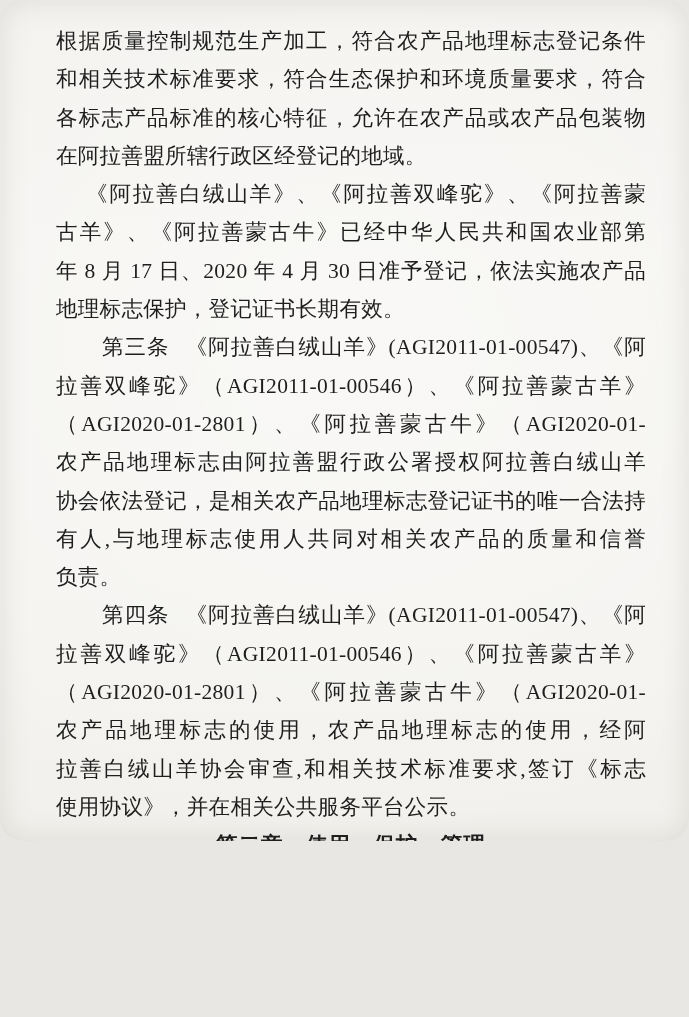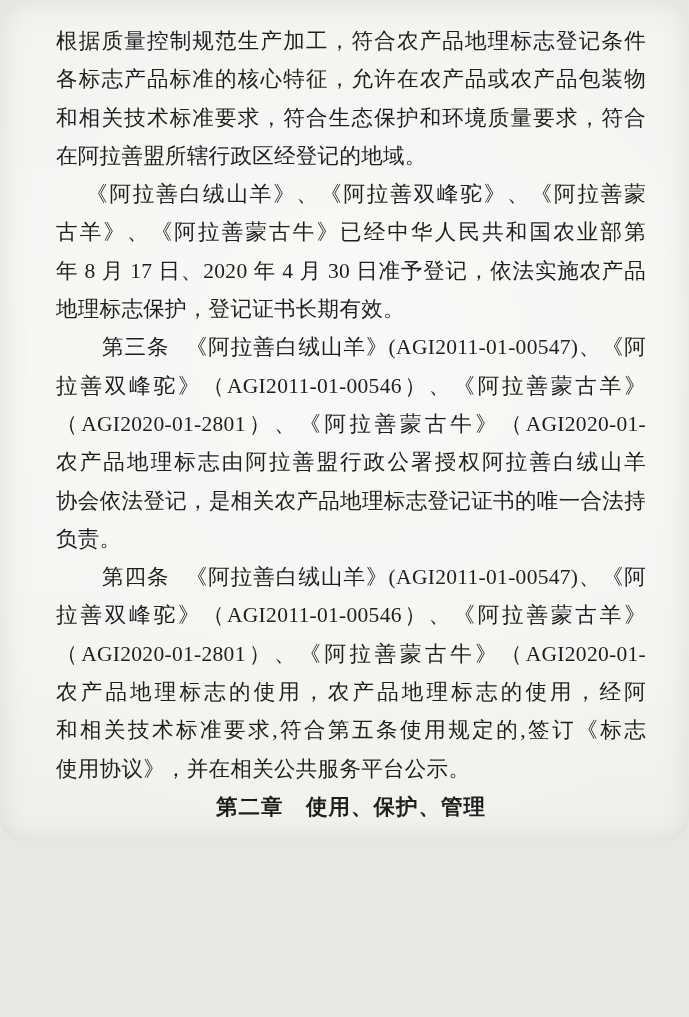--- a/index.html
+++ b/index.html
@@ -63,41 +63,42 @@
     font-family: "Liberation Serif", "DejaVu Serif", serif;
   }
 </style>
 </head>
 <body>
 
 <div class="page">
   <div class="content">
 
     <div class="line">根据质量控制规范生产加工，符合农产品地理标志登记条件</div>
+    <div class="line">和相关技术标准要求，符合生态保护和环境质量要求，符合</div>
     <div class="line">各标志产品标准的核心特征，允许在农产品或农产品包装物</div>
-    <div class="line">和相关技术标准要求，符合生态保护和环境质量要求，符合</div>
     <div class="line end">在阿拉善盟所辖行政区经登记的地域。</div>
 
     <div class="line ind1">《阿拉善白绒山羊》、《阿拉善双峰驼》、《阿拉善蒙</div>
     <div class="line">古羊》、《阿拉善蒙古牛》已经中华人民共和国农业部第 1635</div>
     <div class="line">年 8 月 17 日、2020 年 4 月 30 日准予登记，依法实施农产品</div>
     <div class="line end">地理标志保护，登记证书长期有效。</div>
 
     <div class="line ind2"><span class="lbl">第三条</span><span>《阿拉善白绒山羊》(AGI2011-01-00547)、《阿</span></div>
     <div class="line">拉善双峰驼》（AGI2011-01-00546）、《阿拉善蒙古羊》</div>
     <div class="line">（AGI2020-01-2801）、《阿拉善蒙古牛》（AGI2020-01-2802）</div>
     <div class="line">农产品地理标志由阿拉善盟行政公署授权阿拉善白绒山羊</div>
     <div class="line">协会依法登记，是相关农产品地理标志登记证书的唯一合法持</div>
+    <div class="line">有人,与地理标志使用人共同对相关农产品的质量和信誉</div>
     <div class="line end">负责。</div>
 
     <div class="line ind2"><span class="lbl">第四条</span><span>《阿拉善白绒山羊》(AGI2011-01-00547)、《阿</span></div>
     <div class="line">拉善双峰驼》（AGI2011-01-00546）、《阿拉善蒙古羊》</div>
     <div class="line">（AGI2020-01-2801）、《阿拉善蒙古牛》（AGI2020-01-2802）</div>
     <div class="line">农产品地理标志的使用，农产品地理标志的使用，经阿</div>
-    <div class="line">和相关技术标准要求,符合第五条使用规定的,签订《标志</div>
+    <div class="line">拉善白绒山羊协会审查,和相关技术标准要求,签订《标志</div>
     <div class="line end">使用协议》，并在相关公共服务平台公示。</div>
 
     <div class="line center">第二章　使用、保护、管理</div>
 
 
   </div>
 
   <div class="page-number">- 2 -</div>
 </div>
 

